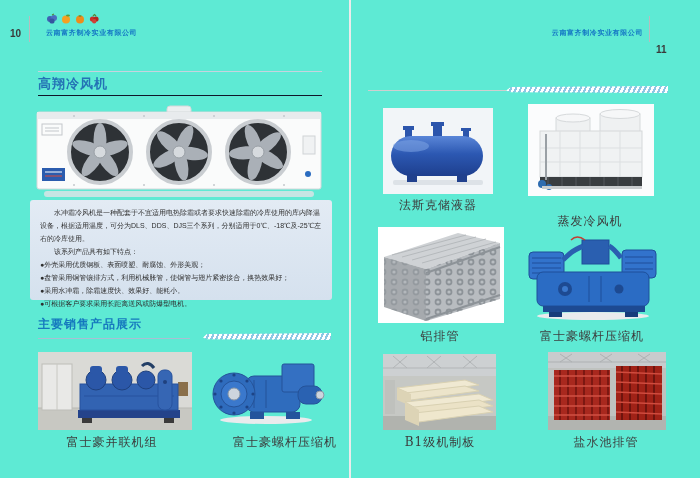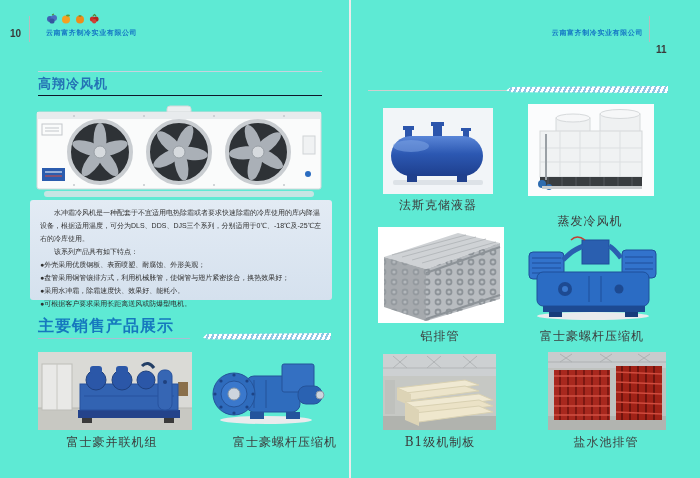--- a/index.html
+++ b/index.html
@@ -17,21 +17,21 @@
   .fruit-row{display:flex;gap:2px;align-items:flex-end;}
   
   #section1-band{left:38px;top:71px;width:284px;height:23px;border-top:1px solid #c7d3de;border-bottom:1px solid #0f172a;display:flex;align-items:center;}
   #section1-title{font-family:"DejaVu Serif",serif;font-size:13px;font-weight:bold;color:#2473b5;letter-spacing:1px;}
   
   #intro-box{left:30px;top:200px;width:302px;height:100px;background:linear-gradient(to bottom,#e3ebf4,#d5e1ee);border-radius:3px;padding:7px 10px;box-sizing:border-box;}
   #intro-box p{margin:0;font-size:7px;line-height:1.85;color:#2f2f2f;}
   .indent{text-indent:2em;}
   .bullet{margin-left:6px;}
   
-  #products-heading{left:38px;top:316px;font-size:16px;font-weight:bold;color:#1578be;letter-spacing:1px;}
+  #products-heading{left:38px;top:316px;font-size:12px;font-weight:bold;color:#1578be;letter-spacing:1px;}
   #products-underline{left:38px;top:338px;width:152px;height:1px;background:#a9bfd2;}
   .ribbon{height:7px;background:repeating-linear-gradient(115deg,#8cc6e4 0,#8cc6e4 2px,#ffffff 2px,#ffffff 4.5px);clip-path:polygon(0 65%,3% 15%,100% 0,100% 100%,3% 90%);}
   #ribbon-left{left:203px;top:333px;width:128px;}
   #rp-topline{left:368px;top:90px;width:138px;height:1px;background:#cfcfcf;}
   #ribbon-right{left:506px;top:86px;width:162px;}
   
   .caption{font-family:"DejaVu Serif",serif;font-size:12px;color:#3c3c3c;letter-spacing:1px;text-align:center;white-space:nowrap;}
   svg{display:block;}
 </style>
 </head>

